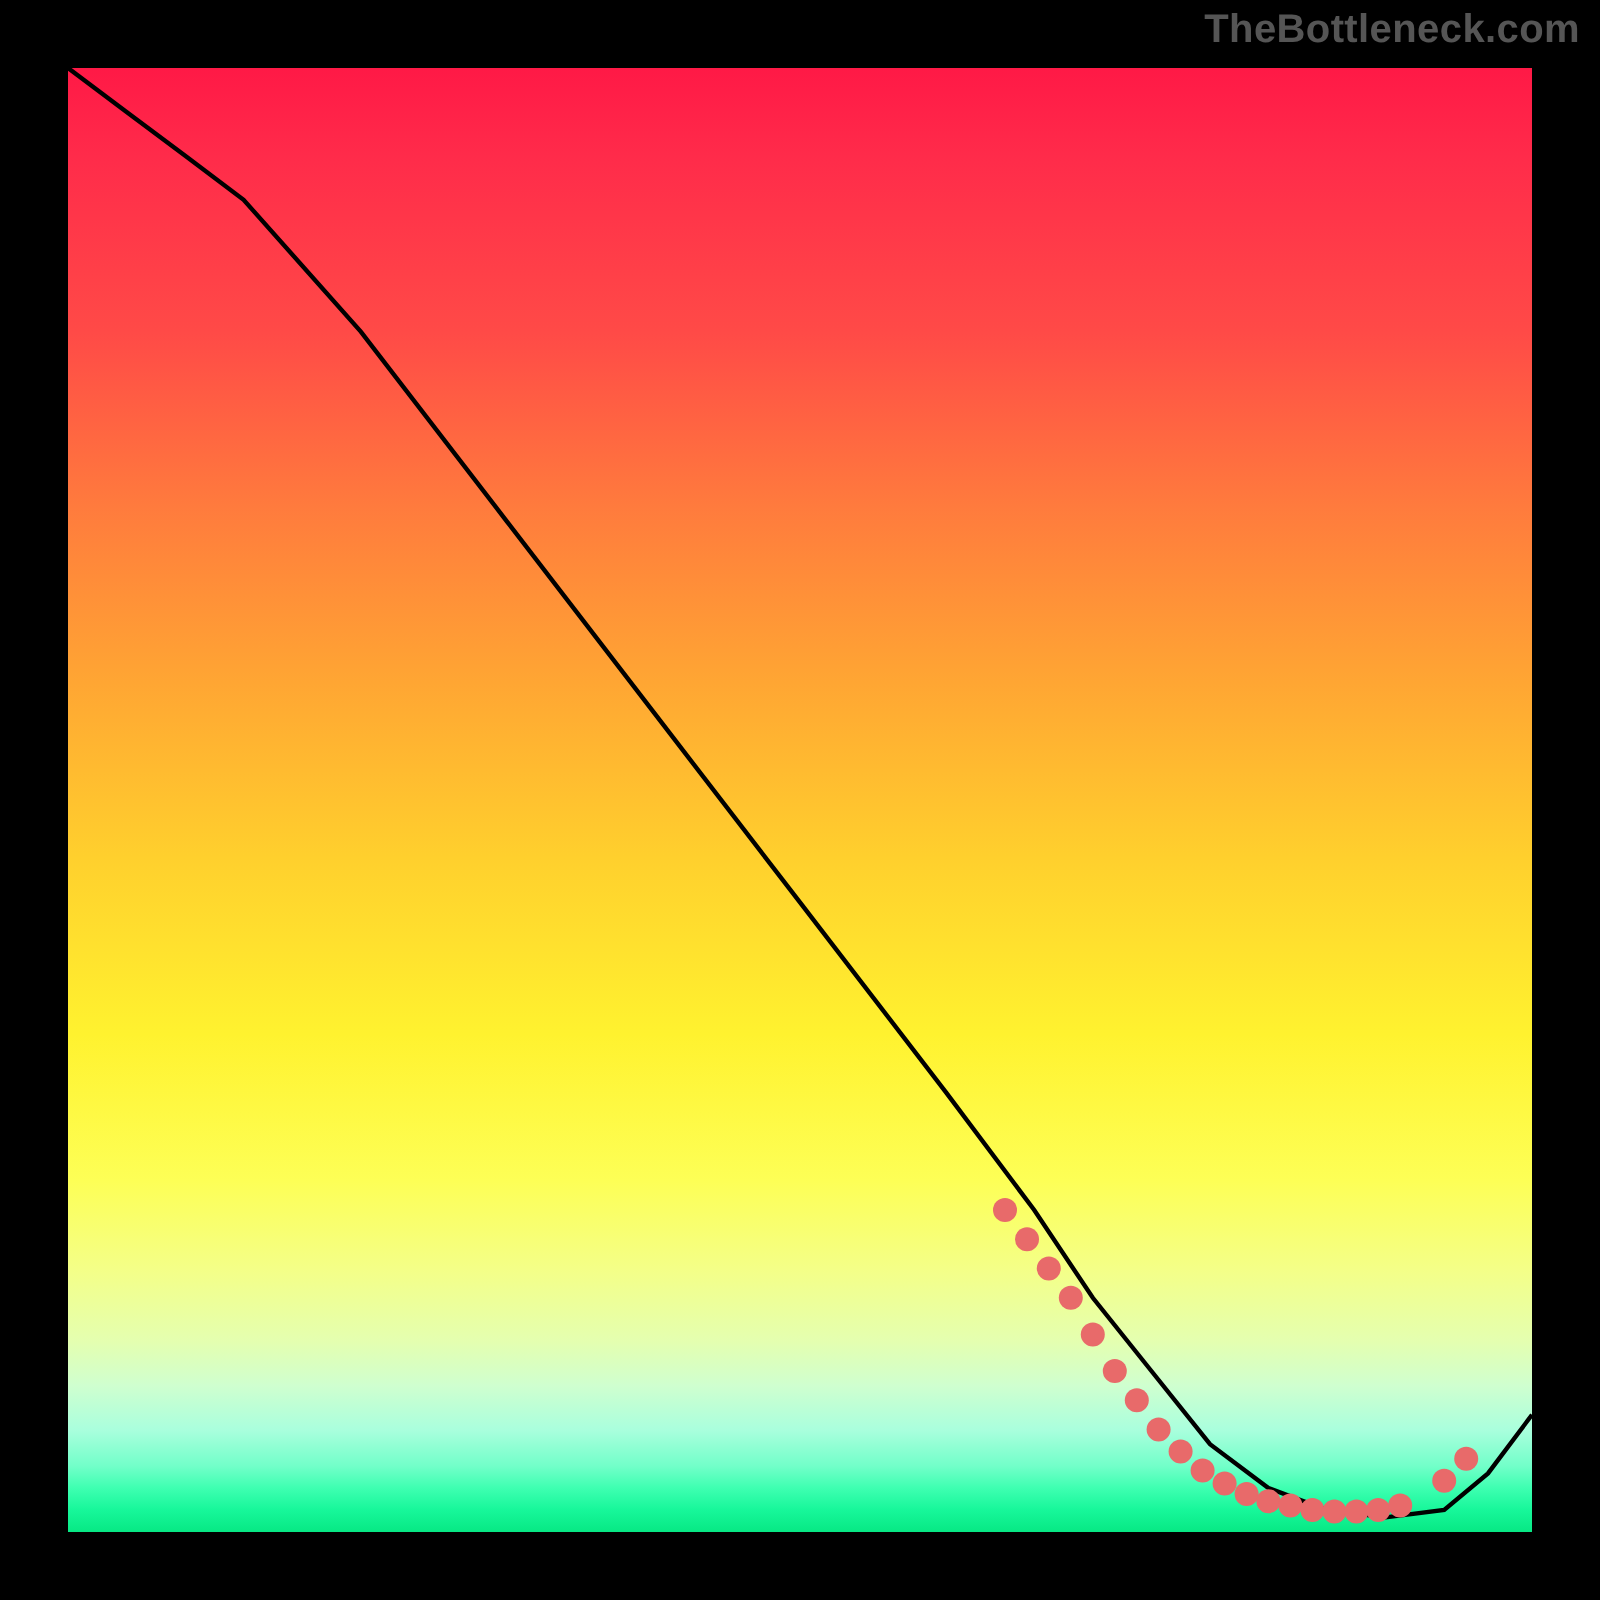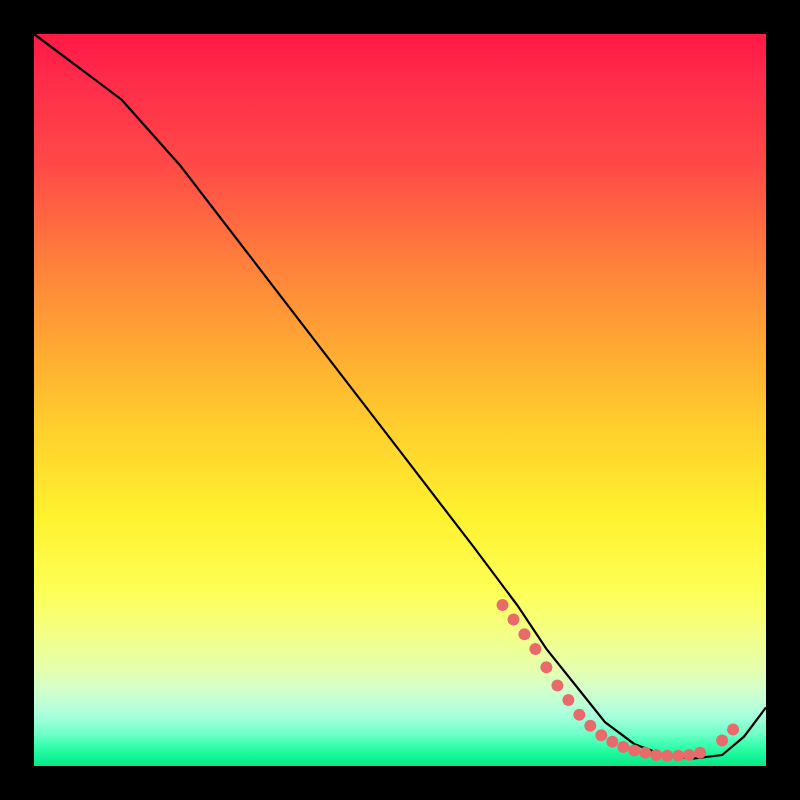--- a/index.html
+++ b/index.html
@@ -67,20 +67,21 @@
   }
   .marker {
     fill: #e86a6a;
     stroke: none;
   }
 </style>
 </head>
 <body>
 
 <div class="frame">
+  <div class="watermark">TheBottleneck.com</div>
 
   <div class="plot">
     <svg class="curve" viewBox="0 0 732 732" preserveAspectRatio="none">
       <path id="curve-path" class="curve-line" d="M0.0 0.0 L29.3 22.0 L58.6 43.9 L87.8 65.9 L146.4 131.8 L219.6 226.9 L292.8 322.1 L366.0 417.2 L439.2 512.4 L483.1 571.0 L512.4 614.9 L541.7 651.5 L571.0 688.1 L600.2 710.0 L629.5 721.0 L658.8 724.7 L688.1 721.0 L710.0 702.7 L732.0 673.4"></path>
       <g id="marker-layer">
           <circle cx="468.5" cy="571.0" r="6" class="marker"></circle>
           <circle cx="479.5" cy="585.6" r="6" class="marker"></circle>
           <circle cx="490.4" cy="600.2" r="6" class="marker"></circle>
           <circle cx="501.4" cy="614.9" r="6" class="marker"></circle>
           <circle cx="512.4" cy="633.2" r="6" class="marker"></circle>

